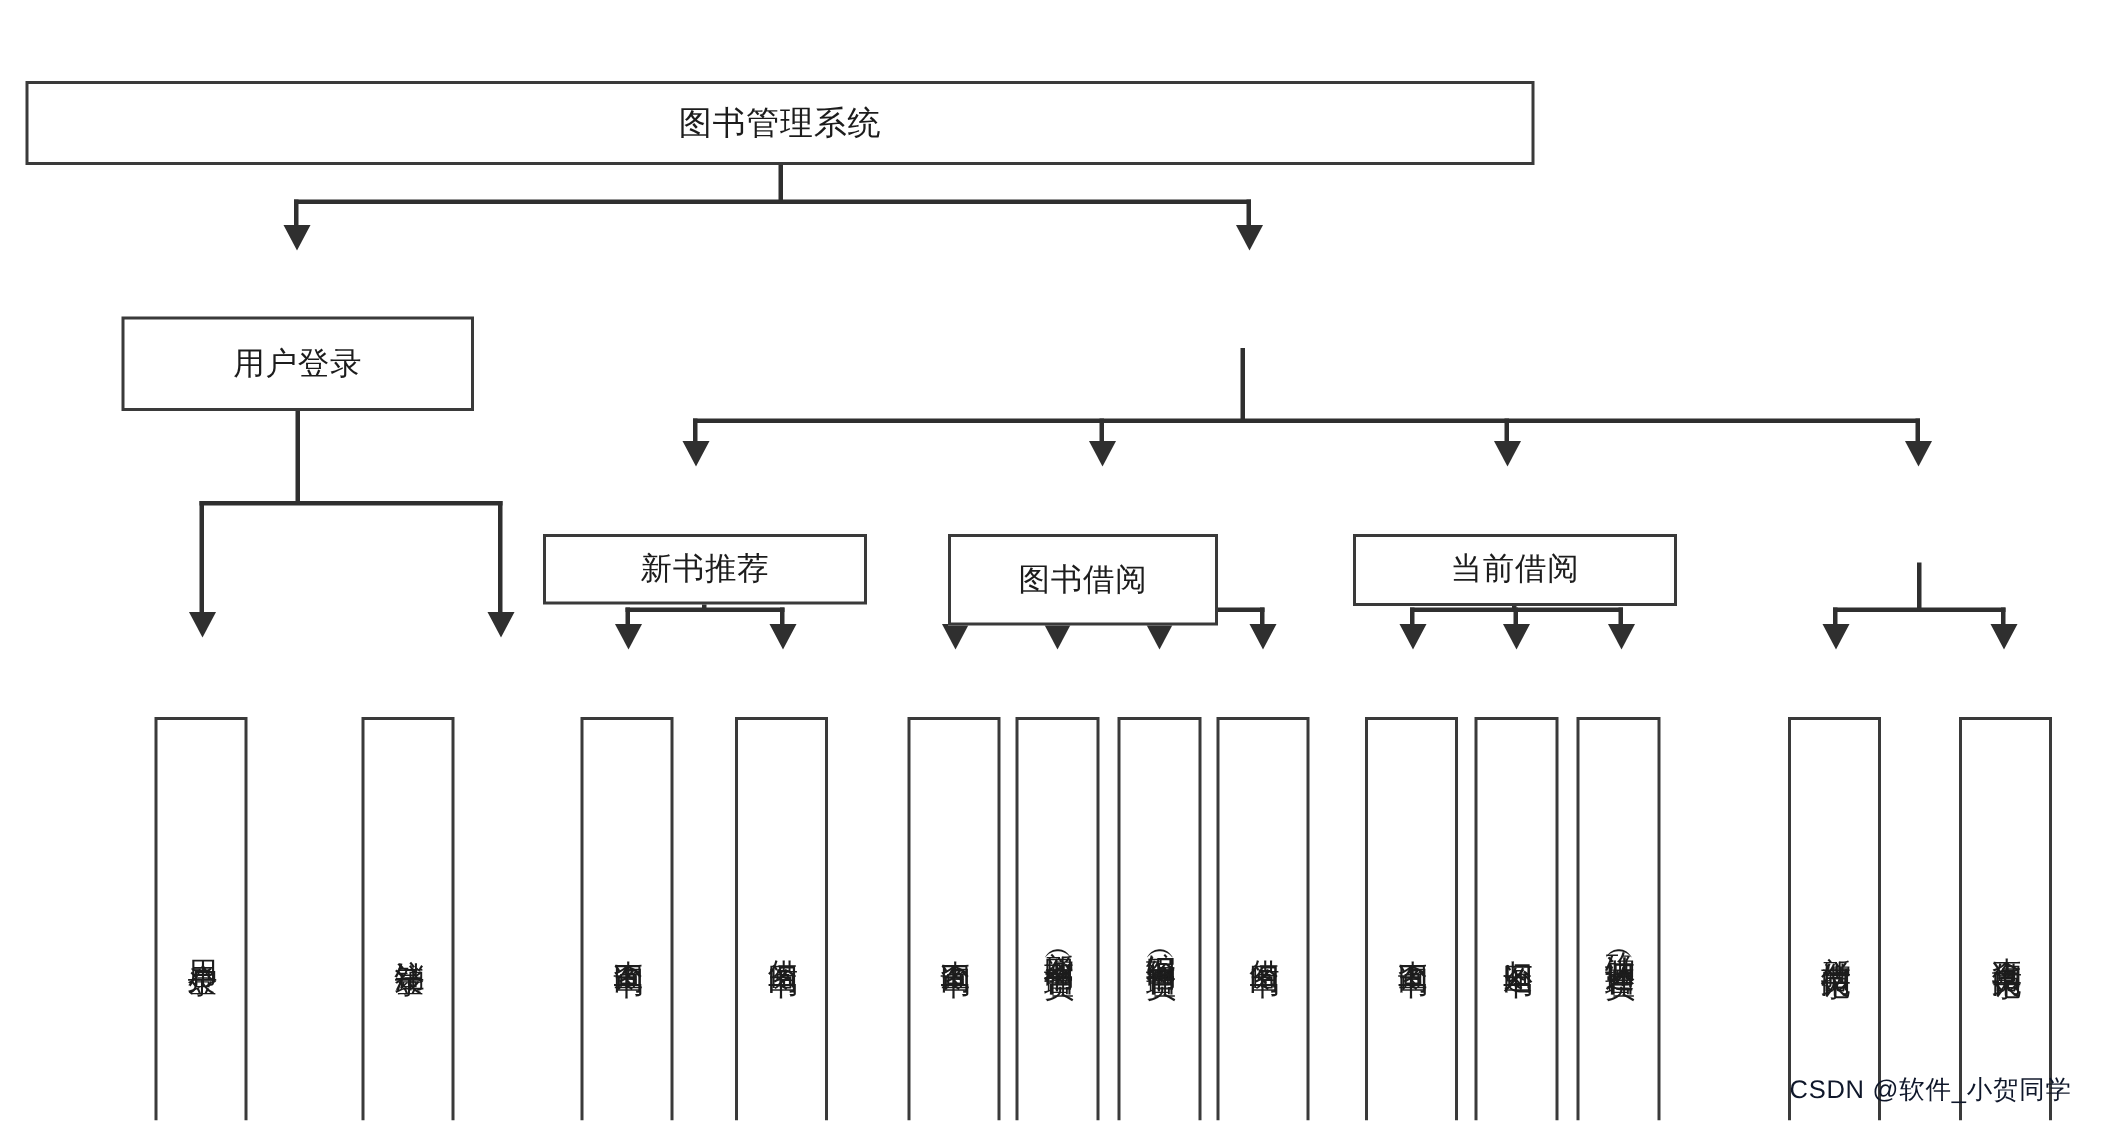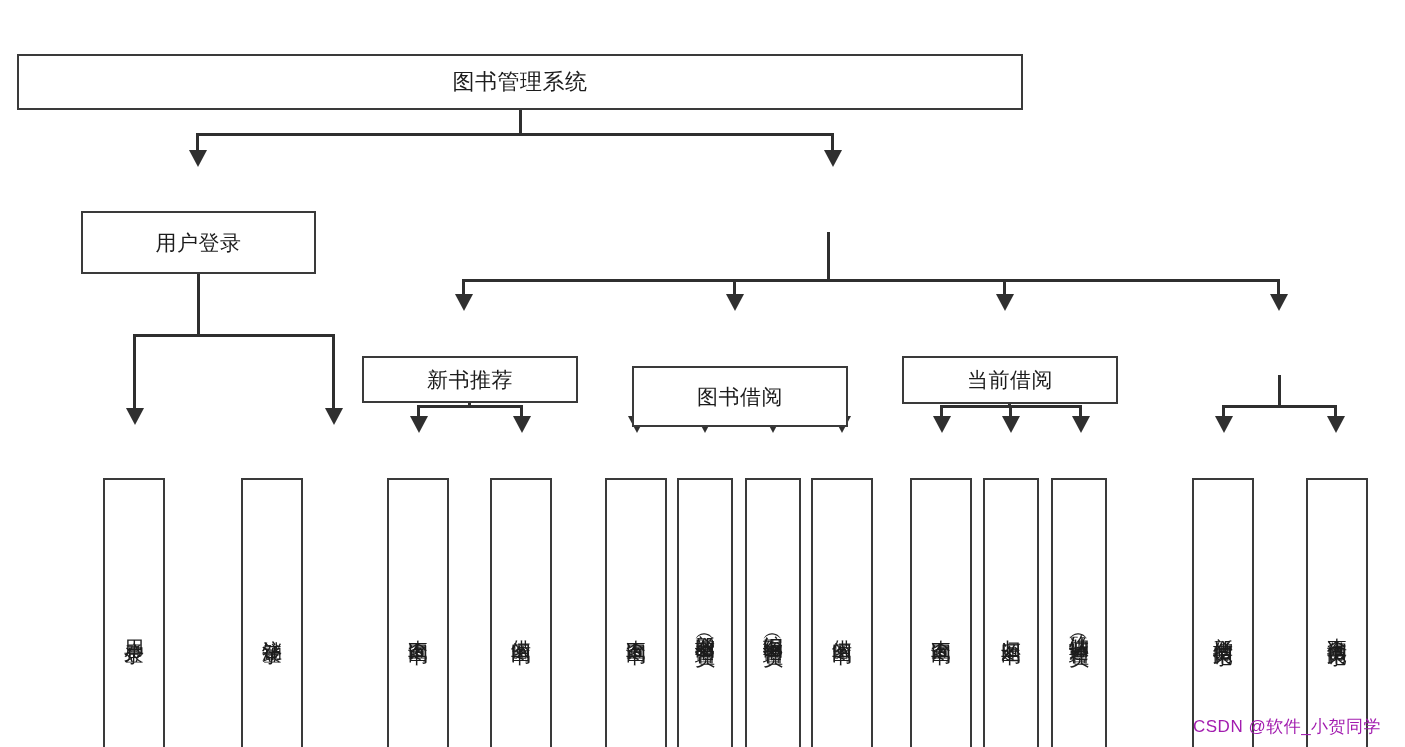--- a/index.html
+++ b/index.html
@@ -62,21 +62,21 @@
     position: absolute;
     width: 0;
     height: 0;
     border-left: 9px solid transparent;
     border-right: 9px solid transparent;
     border-top: 17px solid #2f2f2f;
   }
   .watermark {
     position: absolute;
     font-size: 17px;
-    color: #a21caf;
+    color: #0f172a;
     white-space: nowrap;
     letter-spacing: 0.5px;
   }
 </style>
 </head>
 <body>
 
 <div id="canvas">
 
   <div class="conn v" style="left:519px; top:67px; width:3px; height:67px;"></div>
@@ -144,21 +144,21 @@
 
   <div class="node h-node" style="left:81px; top:169px; width:235px; height:63px;">
     <span class="node-label">用户登录</span>
   </div>
 
 
   <div class="node h-node" style="left:362px; top:314px; width:216px; height:47px;">
     <span class="node-label">新书推荐</span>
   </div>
 
-  <div class="node h-node" style="left:632px; top:324px; width:216px; height:61px;">
+  <div class="node h-node" style="left:632px; top:314px; width:180px; height:61px;">
     <span class="node-label">图书借阅</span>
   </div>
 
   <div class="node h-node" style="left:902px; top:314px; width:216px; height:48px;">
     <span class="node-label">当前借阅</span>
   </div>
 
 
   <div class="node v-node" style="left:103px; top:436px; width:62px; height:300px;">
     <span class="node-label">用户登录</span>

